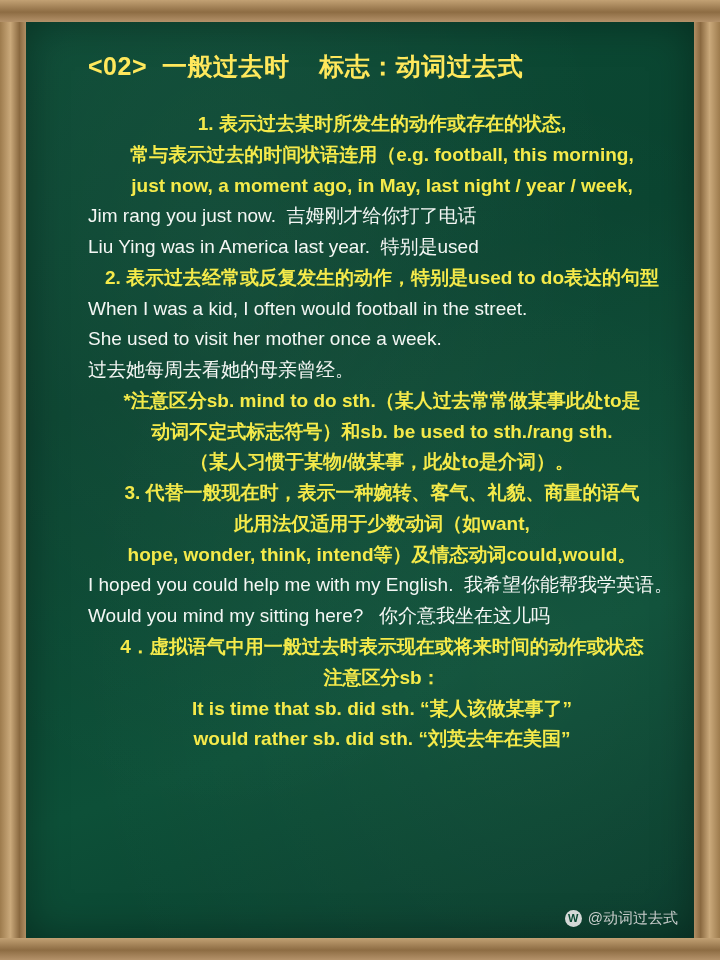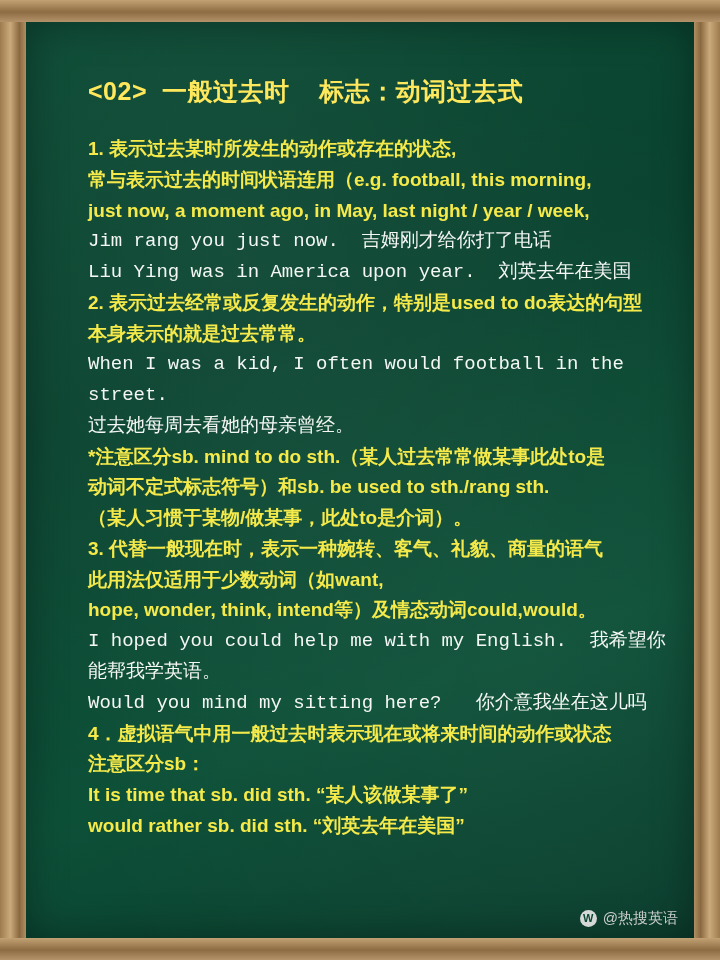--- a/index.html
+++ b/index.html
@@ -49,39 +49,38 @@
       radial-gradient(ellipse at 75% 70%, rgba(255,255,255,0.035), rgba(0,0,0,0) 65%),
       linear-gradient(160deg, #0c4b35 0%, #0a4430 35%, #0d5038 70%, #093c2c 100%);
     box-shadow: inset 0 0 40px rgba(0,0,0,0.35);
     overflow: hidden;
   }
   .content {
     position: absolute;
     left: 62px;
     top: 28px;
     right: 18px;
-    margin-top: 25px;
   }
   h1.title {
     margin: 0 0 26px 0;
     font-size: 25px;
     font-weight: bold;
     color: #ffe85c;
     letter-spacing: 0.5px;
     white-space: pre;
   }
   .line {
     font-size: 19px;
     line-height: 1.62;
     white-space: pre-wrap;
     margin: 0;
     color: #ffffff;
   }
-  .yellow { color: #f5ea4a; font-weight: bold; }
-  .white { color: #f4f7f4; font-family: Liberation Mono, monospace; }
+  .yellow { color: #f5ea4a; font-weight: bold; text-align: center; }
+  .white { color: #f4f7f4; }
   .watermark {
     position: absolute;
     right: 16px;
     bottom: 10px;
     display: flex;
     align-items: center;
     gap: 6px;
     color: #d8d8d8;
     font-size: 15px;
     opacity: 0.92;
@@ -109,38 +108,38 @@
   <div class="frame-bottom"></div>
 
   <div class="chalkboard">
     <div class="content">
       <h1 class="title">&lt;02&gt;  一般过去时    标志：动词过去式</h1>
       <div id="lines">
           <p class="line yellow">1. 表示过去某时所发生的动作或存在的状态,</p>
           <p class="line yellow">常与表示过去的时间状语连用（e.g. football, this morning,</p>
           <p class="line yellow">just now, a moment ago, in May, last night / year / week,</p>
           <p class="line white">Jim rang you just now.  吉姆刚才给你打了电话</p>
-          <p class="line white">Liu Ying was in America upon year.  刘英去年在美国</p>
+          <p class="line white">Liu Ying was in America last year.  特别是used</p>
           <p class="line yellow">2. 表示过去经常或反复发生的动作，特别是used to do表达的句型</p>
-          <p class="line yellow">本身表示的就是过去常常。</p>
           <p class="line white">When I was a kid, I often would football in the street.</p>
+          <p class="line white">She used to visit her mother once a week.</p>
           <p class="line white">过去她每周去看她的母亲曾经。</p>
           <p class="line yellow">*注意区分sb. mind to do sth.（某人过去常常做某事此处to是</p>
           <p class="line yellow">动词不定式标志符号）和sb. be used to sth./rang sth.</p>
           <p class="line yellow">（某人习惯于某物/做某事，此处to是介词）。</p>
           <p class="line yellow">3. 代替一般现在时，表示一种婉转、客气、礼貌、商量的语气</p>
           <p class="line yellow">此用法仅适用于少数动词（如want,</p>
           <p class="line yellow">hope, wonder, think, intend等）及情态动词could,would。</p>
           <p class="line white">I hoped you could help me with my English.  我希望你能帮我学英语。</p>
           <p class="line white">Would you mind my sitting here?   你介意我坐在这儿吗</p>
           <p class="line yellow">4．虚拟语气中用一般过去时表示现在或将来时间的动作或状态</p>
           <p class="line yellow">注意区分sb：</p>
           <p class="line yellow">It is time that sb. did sth. “某人该做某事了”</p>
           <p class="line yellow">would rather sb. did sth. “刘英去年在美国”</p>
         </div>
     </div>
 
     <div class="watermark">
       <span class="weibo-logo">W</span>
-      <span>@热搜英语</span>
+      <span>@动词过去式</span>
     </div>
   </div>
 </div>
 
 </body></html>

